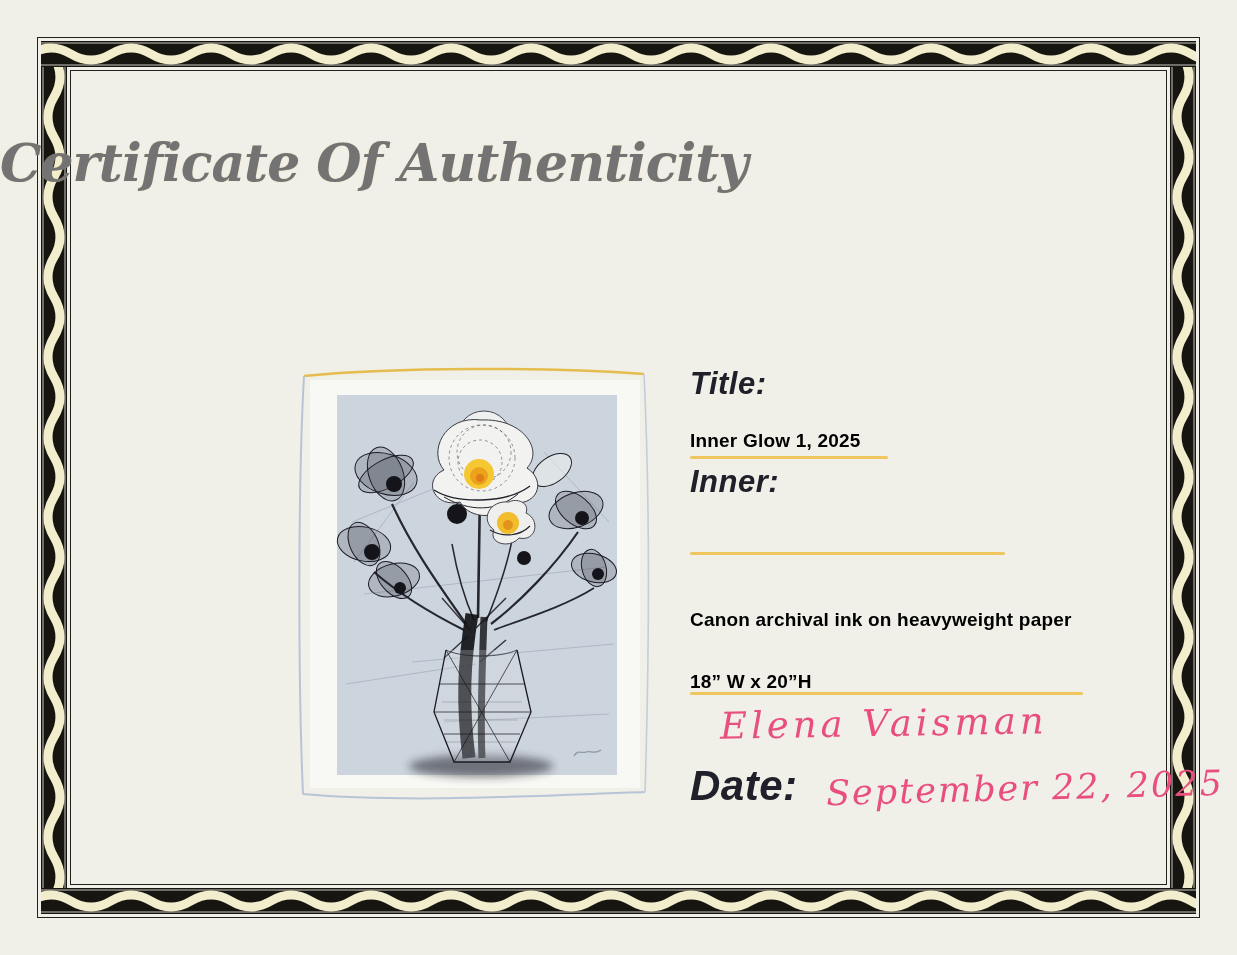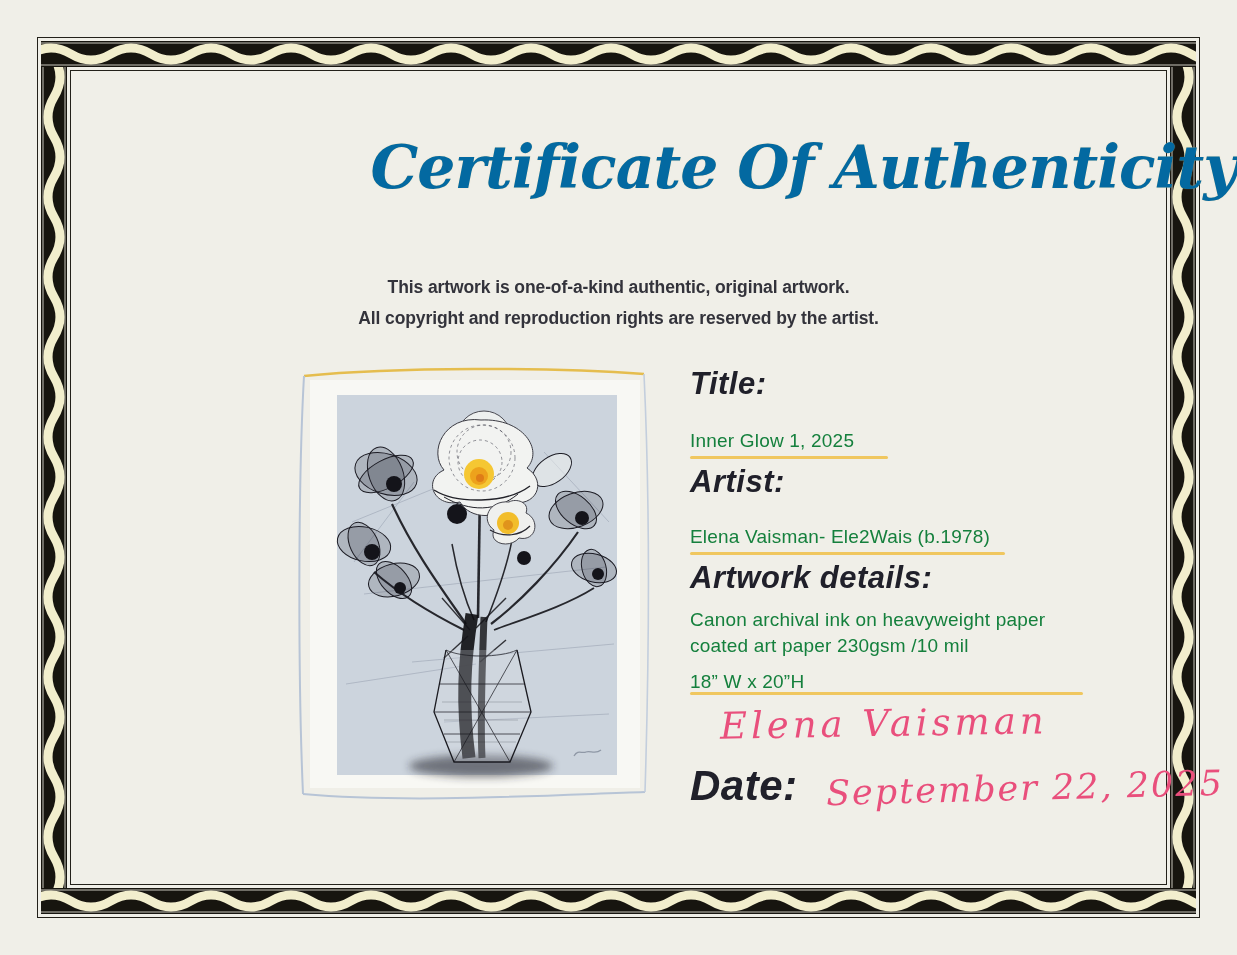--- a/index.html
+++ b/index.html
@@ -16,45 +16,45 @@
   .hairline.outer{left:37px;top:37px;width:1161px;height:879px;}
   .hairline.inner{left:70px;top:70px;width:1095px;height:813px;}
   .strip{position:absolute;display:block;}
   .strip.top{left:41px;top:41px;}
   .strip.bottom{left:41px;top:888px;}
   .strip.left{left:41px;top:67px;}
   .strip.right{left:1170px;top:67px;}
   
   .heading{
     position:absolute;left:0;top:132px;width:100%;
-    text-align:right;
+    text-align:left;
     font-family:"DejaVu Serif", serif;
     font-style:italic;font-weight:bold;
-    font-size:60px;letter-spacing:-1px;
-    color:#0369a1;
+    font-size:52px;letter-spacing:-1px;
+    color:#737373;
     text-shadow:0 0 1px rgba(246,212,124,.6);
     white-space:nowrap;
   }
   .statement{
     position:absolute;left:0;top:272px;width:100%;
     text-align:center;color:#33333b;
     font-weight:bold;font-size:17.5px;line-height:31px;
     letter-spacing:-0.1px;
   }
   
   .artwork{position:absolute;left:294px;top:362px;width:360px;height:444px;}
   
   .row{position:absolute;left:690px;white-space:nowrap;}
   .script-label{
     font-family:Liberation Sans, sans-serif;
     font-style:italic;font-weight:600;
     font-size:31px;color:#20202a;letter-spacing:0.5px;
   }
   .value{
-    font-weight:normal;font-size:19px;color:#15803d;letter-spacing:0.2px;
+    font-weight:bold;font-size:19px;color:#000000;letter-spacing:0.2px;
   }
   .gold-rule{position:absolute;left:690px;height:3px;background:#f0c75f;border-radius:2px;}
   .hand{
     font-family:"DejaVu Serif", serif;
     font-style:italic;color:#e94f7c;
   }
   .sig-row,.date-row{display:flex;align-items:baseline;}
   .sig-row .hand{font-size:37px;letter-spacing:4px;margin-left:30px;transform:rotate(-1deg);}
   .date-row .hand{font-size:35px;letter-spacing:2px;margin-left:28px;transform:rotate(-1.5deg);}
 </style>
@@ -85,24 +85,20 @@
     <path d="M13 -10q12 20 0 40t0 40t0 40t0 40t0 40t0 40t0 40t0 40t0 40t0 40t0 40t0 40t0 40t0 40t0 40t0 40t0 40t0 40t0 40t0 40t0 40" fill="none" stroke="#f2eecd" stroke-width="9" stroke-linecap="round"></path>
   </svg>
   <svg class="strip right" width="26" height="821" viewBox="0 0 26 821">
     <rect x="0" y="0" width="26" height="821" fill="#17150f"></rect>
     <line x1="2" y1="0" x2="2" y2="821" stroke="#c9c7bd" stroke-width="1"></line>
     <line x1="24" y1="0" x2="24" y2="821" stroke="#c9c7bd" stroke-width="1"></line>
     <path d="M13 -10q12 20 0 40t0 40t0 40t0 40t0 40t0 40t0 40t0 40t0 40t0 40t0 40t0 40t0 40t0 40t0 40t0 40t0 40t0 40t0 40t0 40t0 40" fill="none" stroke="#f2eecd" stroke-width="9" stroke-linecap="round"></path>
   </svg>
 
   <div class="heading">Certificate Of Authenticity</div>
-  <div class="statement">
-    <div>This artwork is one-of-a-kind authentic, original artwork.</div>
-    <div>All copyright and reproduction rights are reserved by the artist.</div>
-  </div>
 
   <svg class="artwork" width="360" height="444" viewBox="0 0 360 444">
     <defs>
       <filter id="soft" x="-50%" y="-50%" width="200%" height="200%">
           <feGaussianBlur stdDeviation="4"></feGaussianBlur>
         </filter>
     </defs>
 
     <path d="M10 14 C100 5 260 5 350 12" fill="none" stroke="#e5bd4e" stroke-width="2.6"></path>
     <path d="M10 14 C4 120 4 320 9 432" fill="none" stroke="#b7c4d6" stroke-width="2"></path>
@@ -206,27 +202,24 @@
       <line x1="148" y1="340" x2="228" y2="340"></line>
     </g>
 
     <path d="M280 394 c4 -7 8 -2 12 -4 c4 -2 9 3 15 -2" fill="none" stroke="#8f98a6" stroke-width="1.3"></path>
   </svg>
 
   <div class="row script-label" style="top:366px">Title:</div>
   <div class="row value" style="top:430px">Inner Glow 1, 2025</div>
   <div class="gold-rule" style="top:456px;width:198px"></div>
 
-  <div class="row script-label" style="top:464px">Artist:</div>
-  <div class="row value" style="top:526px">Elena Vaisman- Ele2Wais (b.1978)</div>
+  <div class="row script-label" style="top:464px">Inner:</div>
   <div class="gold-rule" style="top:552px;width:315px"></div>
 
-  <div class="row script-label" style="top:560px">Artwork details:</div>
   <div class="row value" style="top:609px">Canon archival ink on heavyweight paper</div>
-  <div class="row value" style="top:635px">coated art paper 230gsm /10 mil</div>
   <div class="row value" style="top:671px">18” W x 20”H</div>
   <div class="gold-rule" style="top:692px;width:393px"></div>
 
   <div class="row sig-row" style="top:702px">
     <span class="hand">Elena Vaisman</span>
   </div>
 
   <div class="row date-row" style="top:762px">
     <span class="script-label" style="font-size:42px">Date:</span>
     <span class="hand">September 22, 2025</span>

